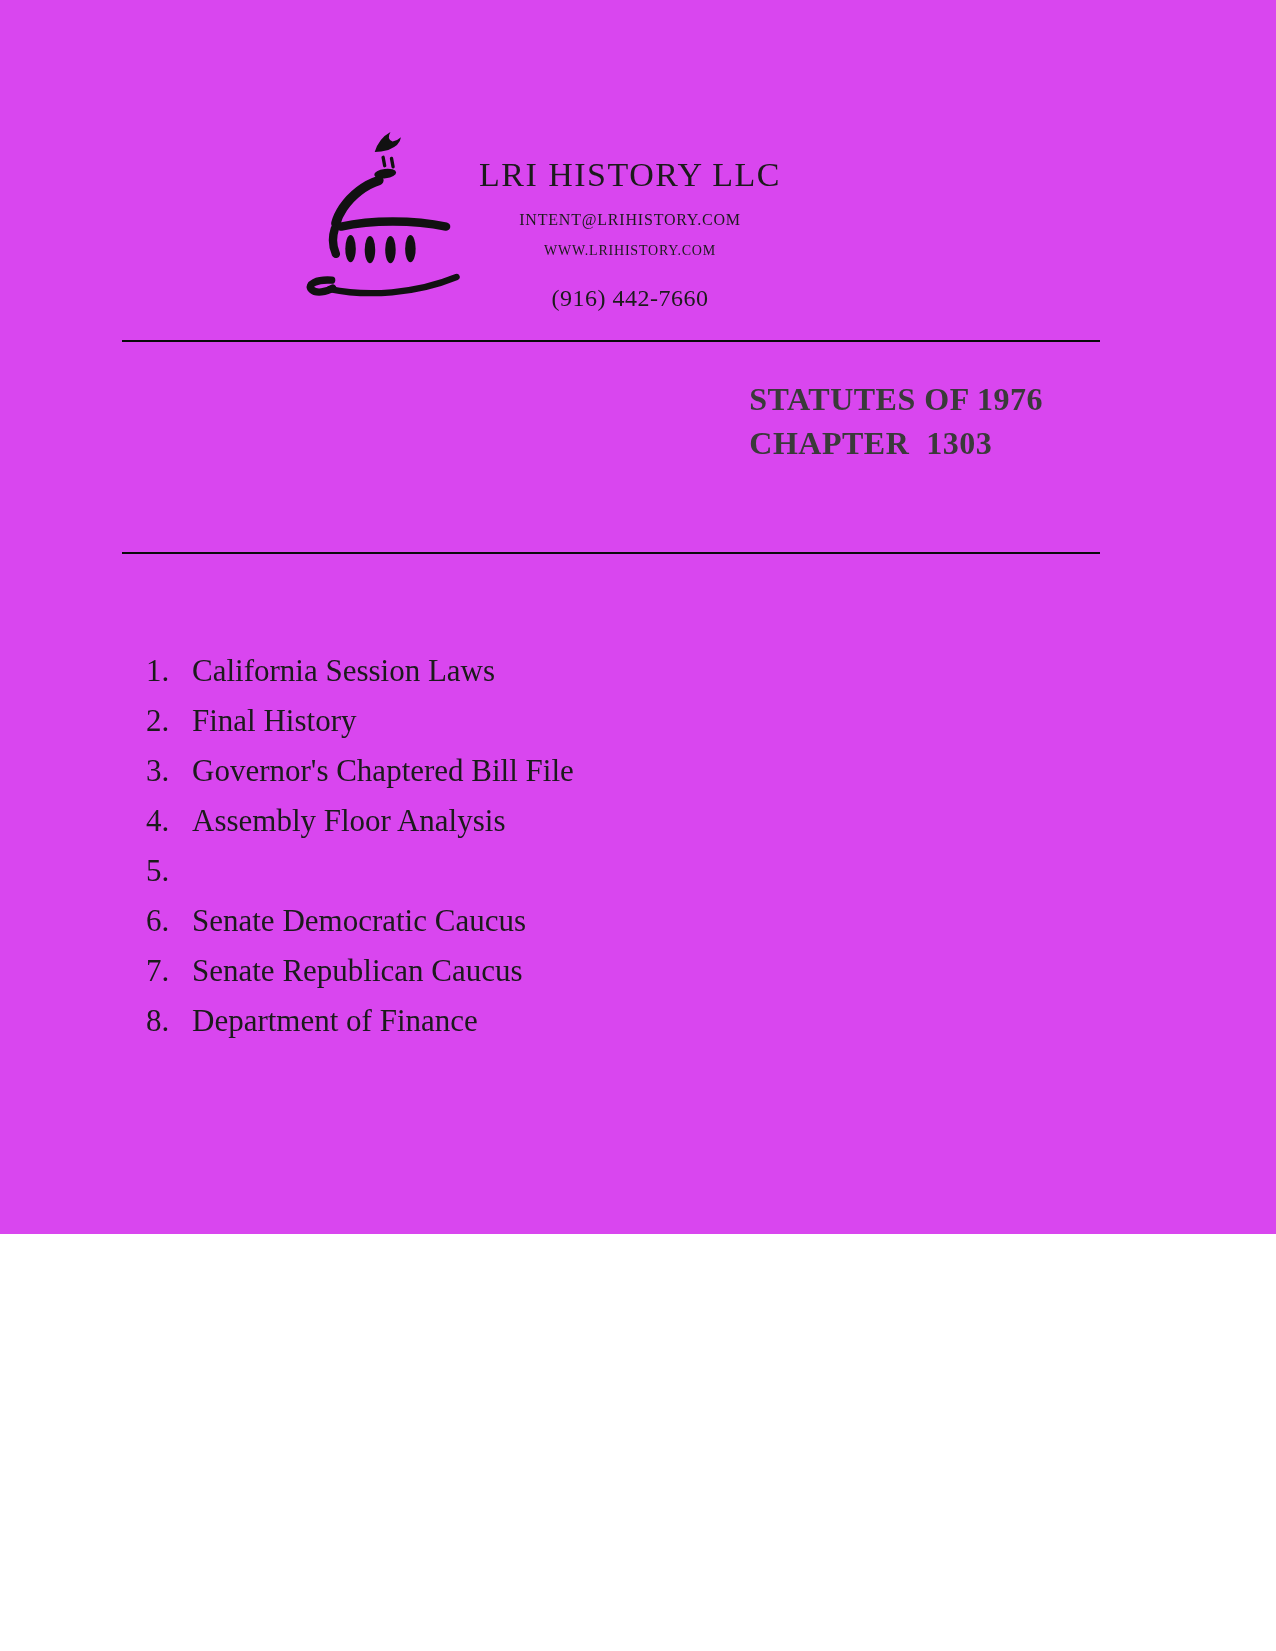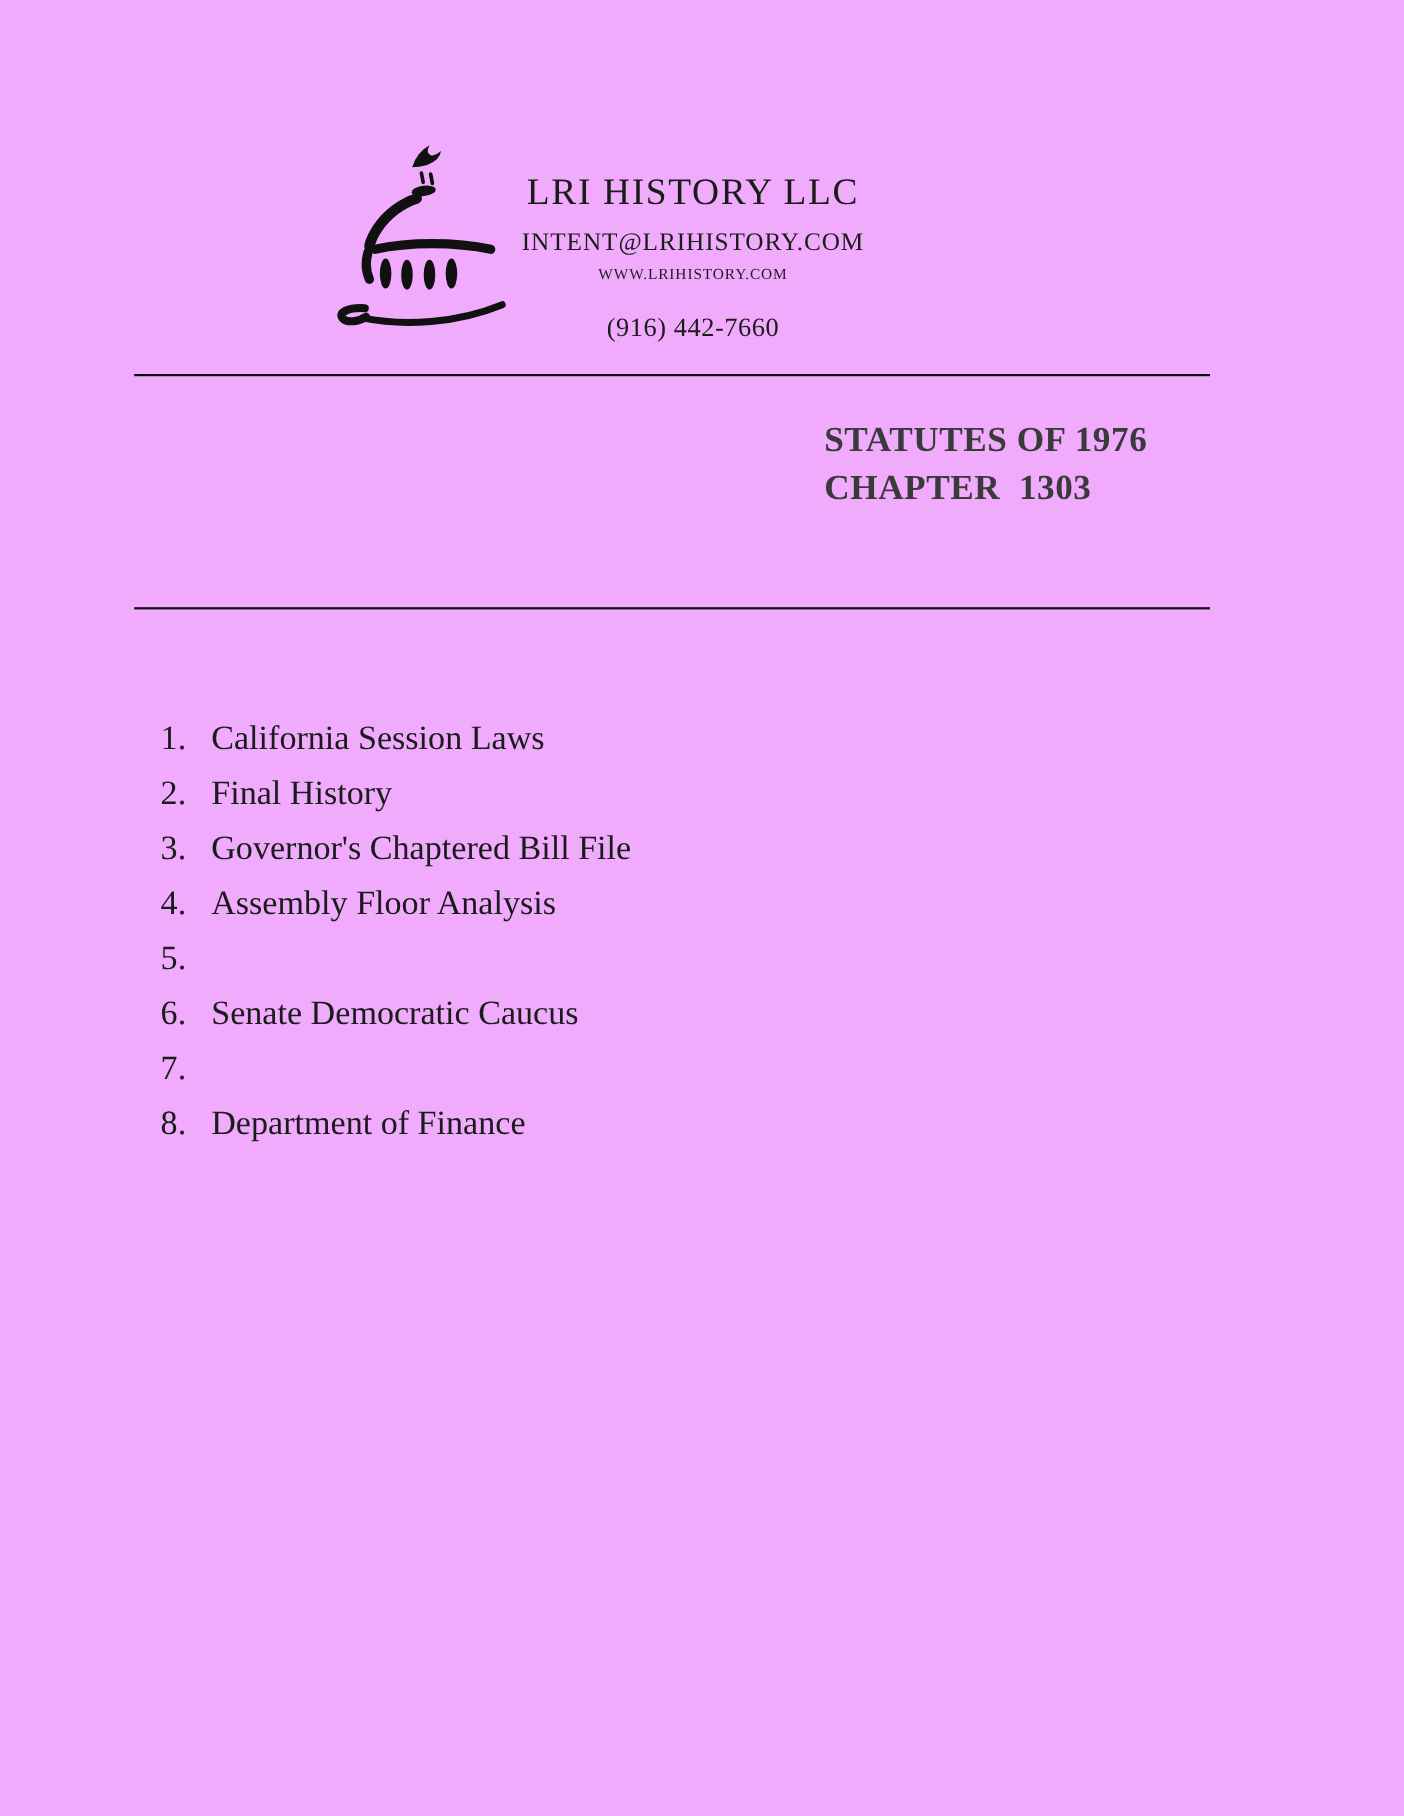--- a/index.html
+++ b/index.html
@@ -1,21 +1,21 @@
 <!DOCTYPE html>
 <html><head>
 <meta charset="utf-8">
 <style>
   * { margin: 0; padding: 0; box-sizing: border-box; }
   html, body { background: #ffffff; }
   #page {
     position: relative;
     width: 1276px;
-    height: 1651px;
-    background: #f0abfc;
+    height: 1234px;
+    background: #d946ef;
     font-family: "Liberation Serif", serif;
     color: #1b1b1b;
     overflow: hidden;
   }
 
   
   .logo {
     position: absolute;
     left: 300px;
     top: 130px;
@@ -34,21 +34,21 @@
   }
   .company-name {
     font-size: 34px;
     line-height: 38px;
     letter-spacing: 1.5px;
     color: #1b1b1b;
     white-space: pre;
   }
   .contact-email {
     margin-top: 15px;
-    font-size: 23px;
+    font-size: 16px;
     line-height: 22px;
     letter-spacing: 0.8px;
   }
   .contact-website {
     margin-top: 9px;
     font-size: 14px;
     line-height: 22px;
     letter-spacing: 0.8px;
   }
   .contact-phone {
@@ -180,20 +180,21 @@
     </li>
     <li class="toc-item">
       <span class="toc-num">5.</span>
     </li>
     <li class="toc-item">
       <span class="toc-num">6.</span>
       <span class="toc-label">Senate Democratic Caucus</span>
     </li>
     <li class="toc-item">
       <span class="toc-num">7.</span>
+      <span class="toc-label">Senate Republican Caucus</span>
     </li>
     <li class="toc-item">
       <span class="toc-num">8.</span>
       <span class="toc-label">Department of Finance</span>
     </li>
   </ol>
 
 </div>
 
 </body></html>

